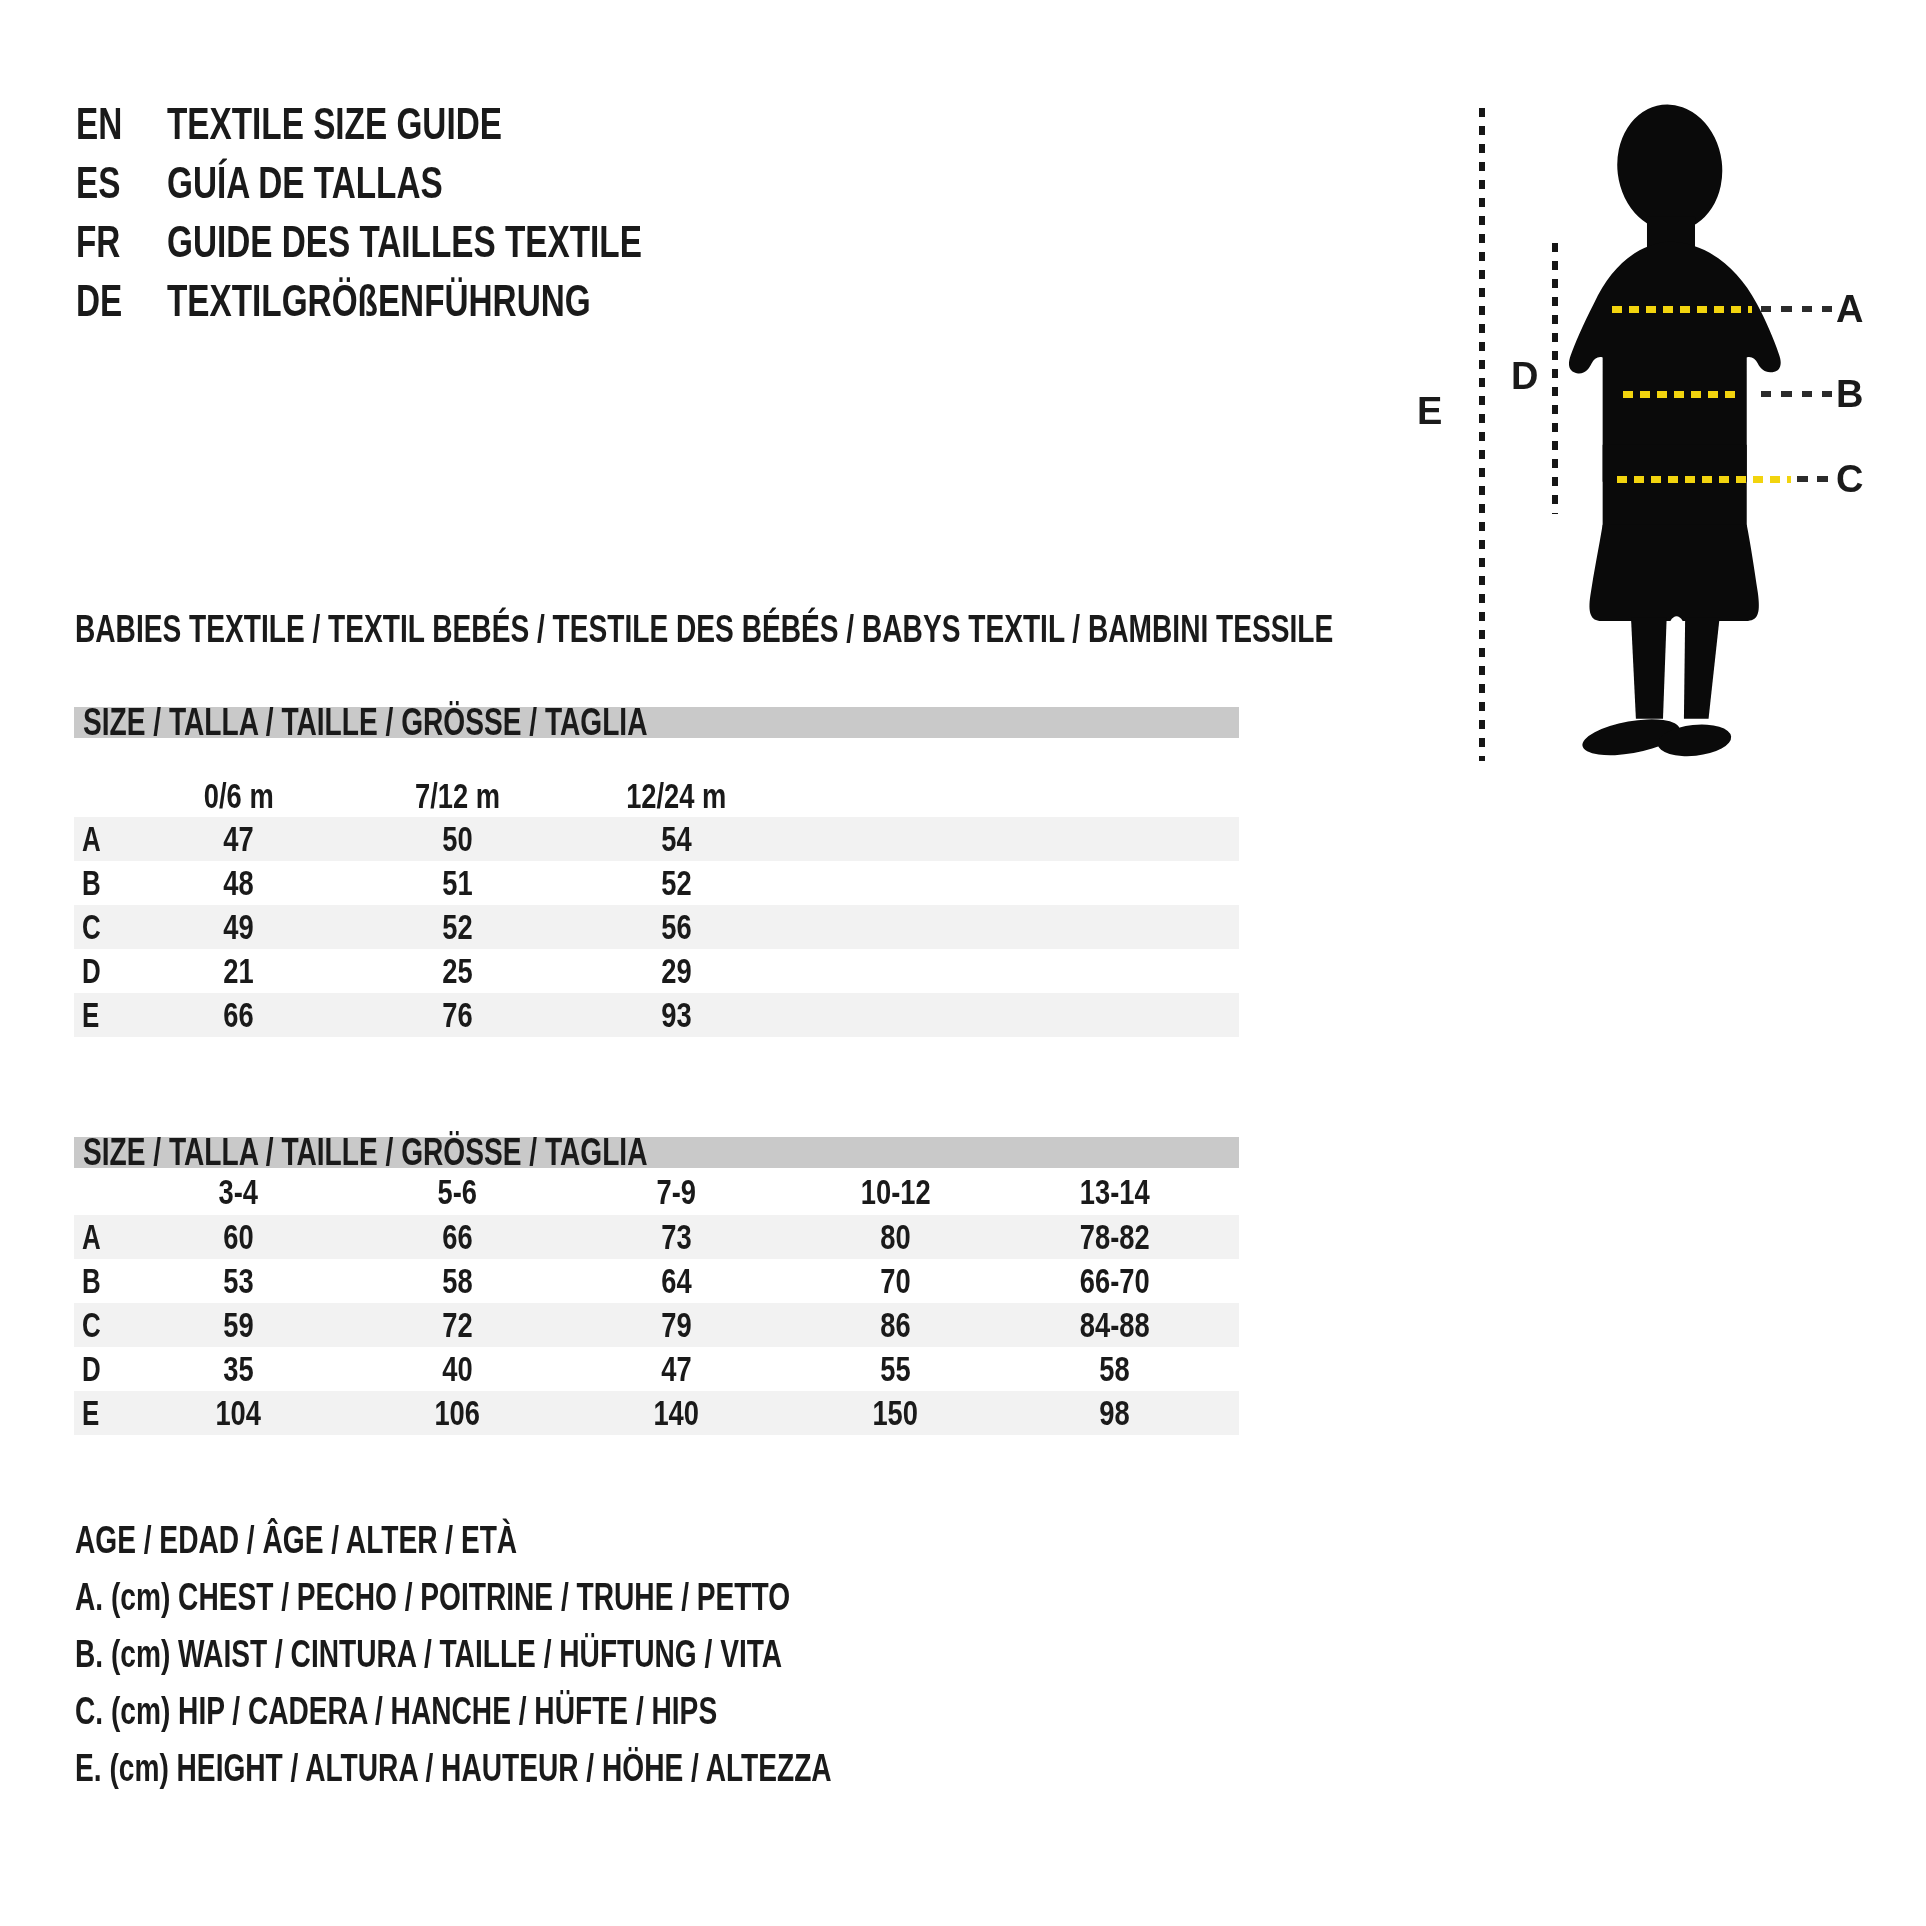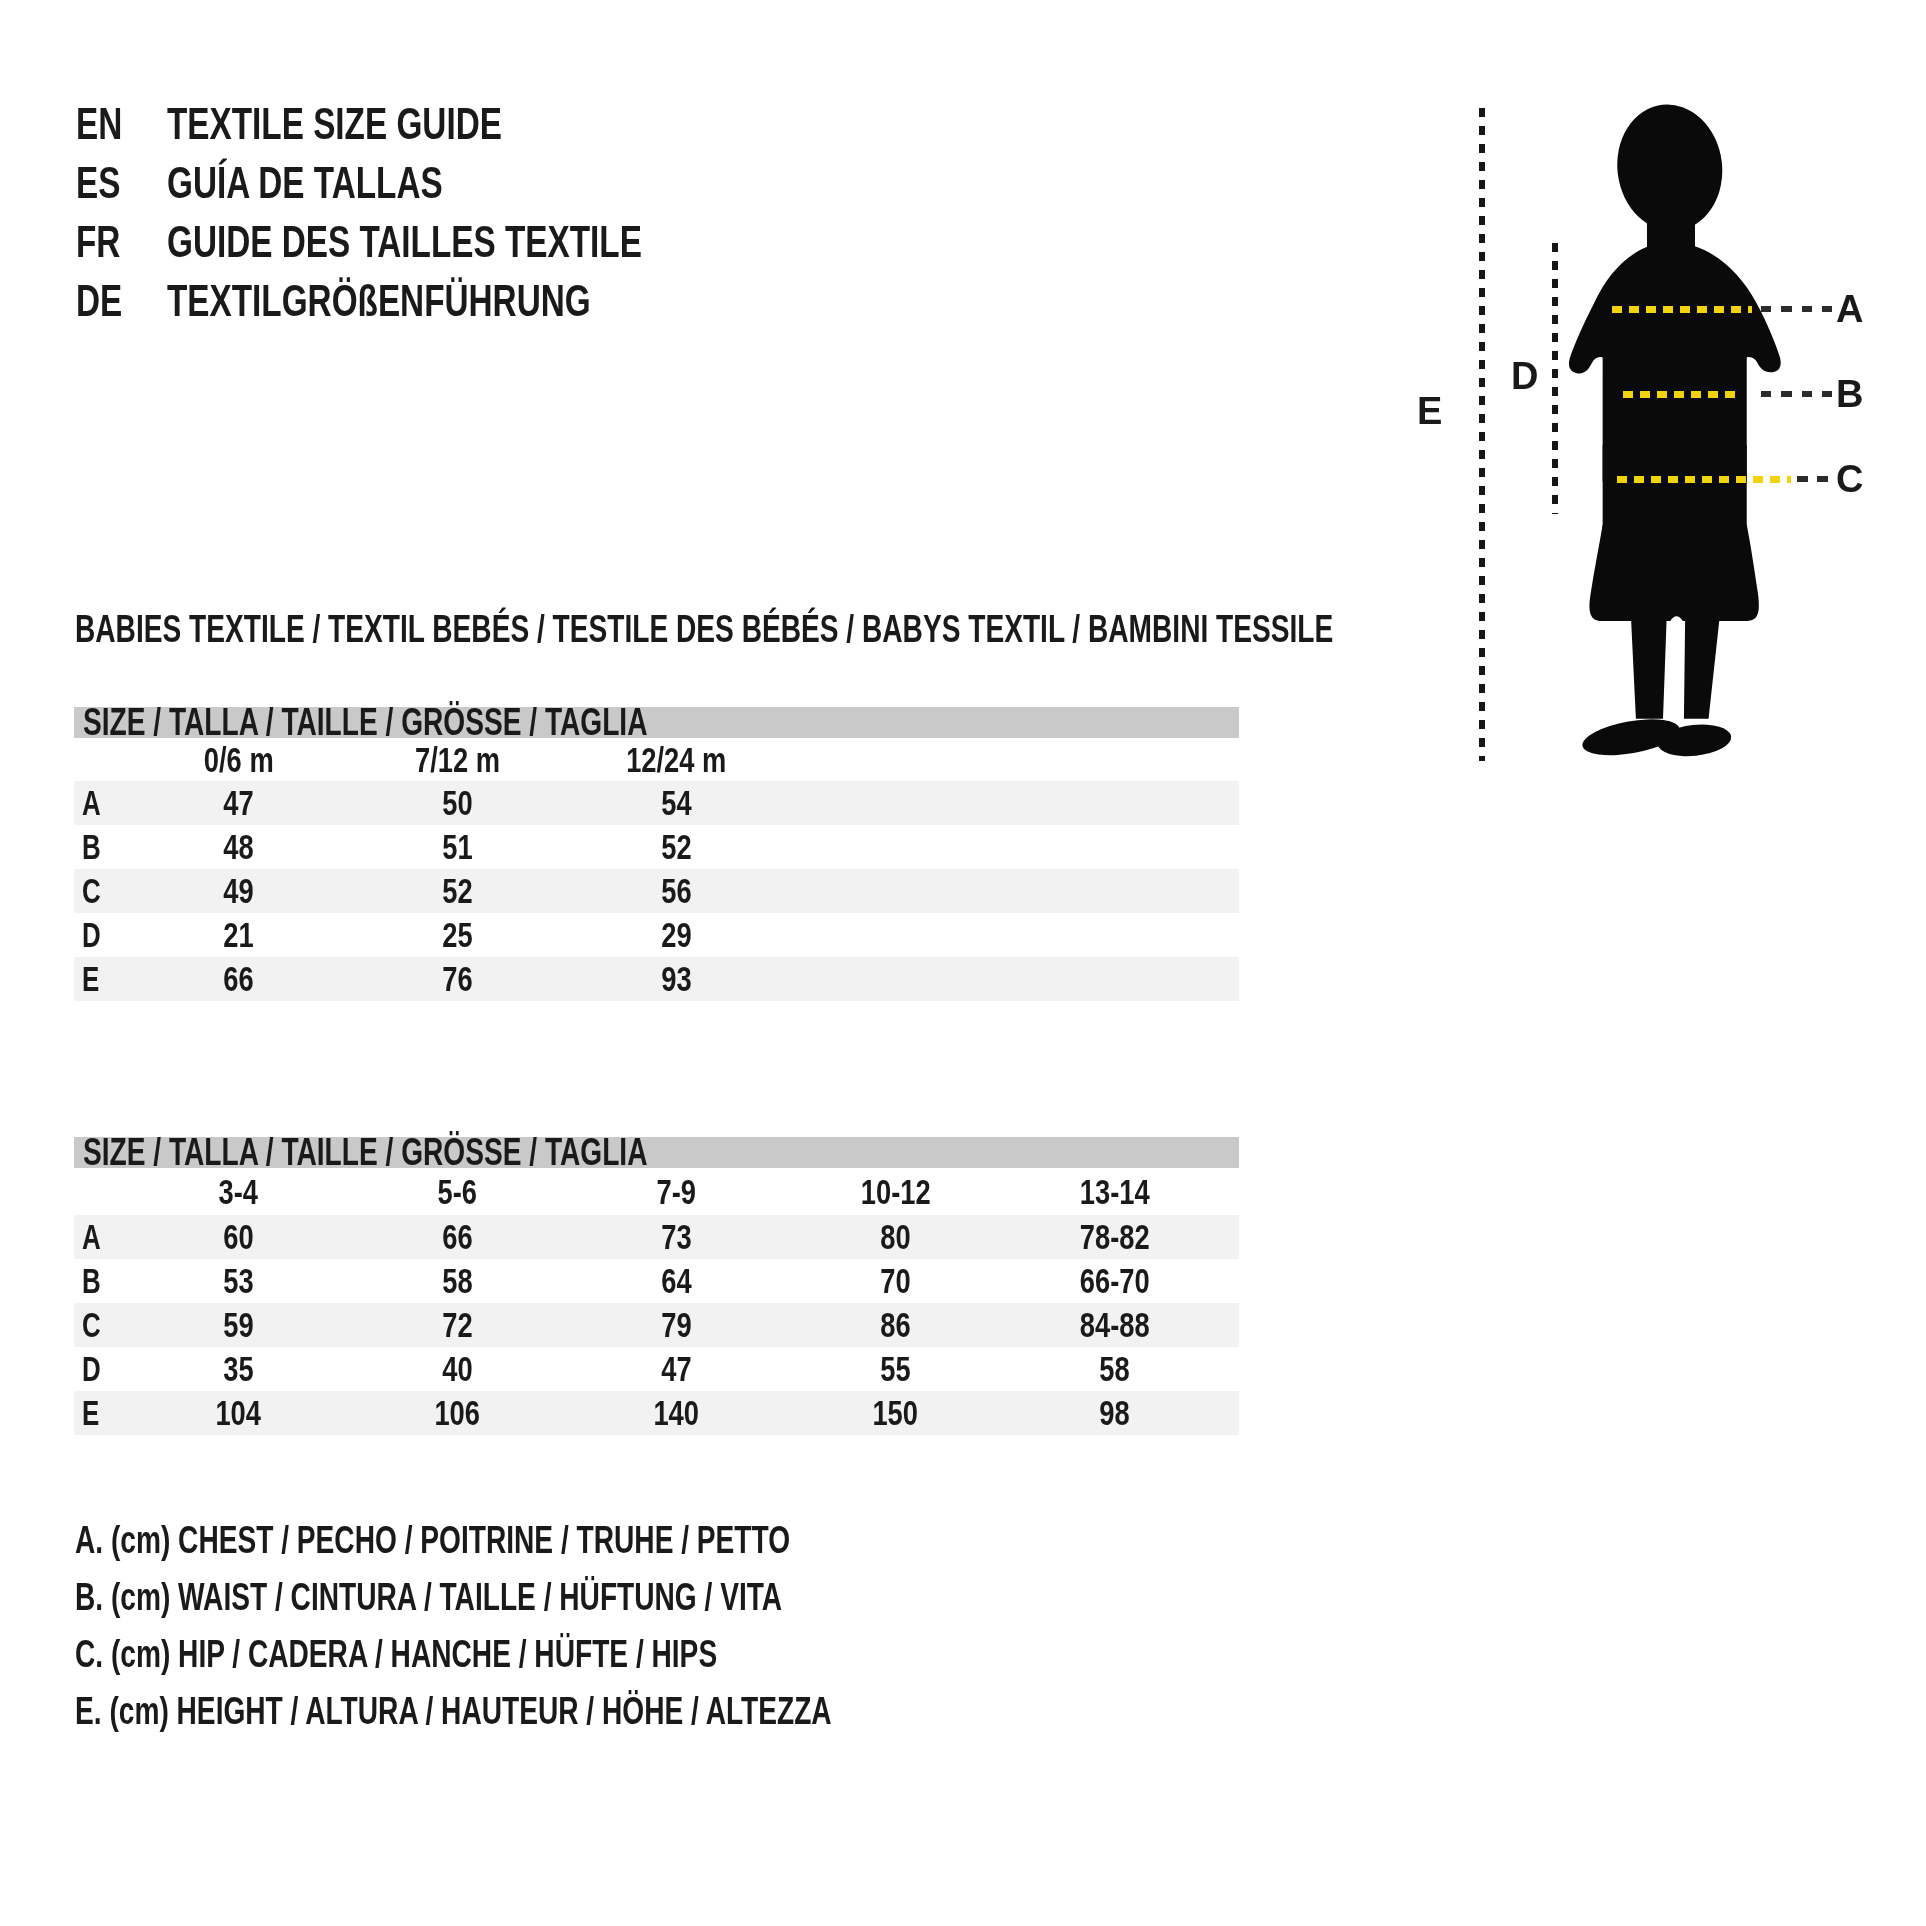--- a/index.html
+++ b/index.html
@@ -19,21 +19,21 @@
 
   
   .sec-title { position:absolute; left:75px; font-size:38px; line-height:38px; }
 
   
   .size-table { position:absolute; left:74px; width:1165px; font-size:35px; }
   .bar { height:31px; background:#c9c9c9; display:flex; align-items:center; padding-left:9.2px; font-size:38px; }
   .trow { display:grid; align-items:center; }
   .babies-grid  { grid-template-columns:55px 219px 219px 219px 1fr; height:44px; }
   .children-grid{ grid-template-columns:55px 219px 219px 219px 219px 219px 1fr; height:44px; }
-  .babies-colhdr { height:43px; }
+  .babies-colhdr { height:43px;margin-top:36px; }
   .children-colhdr { height:47px; }
   .cell { text-align:center; }
   .cell.lbl { text-align:left; padding-left:8px; }
   .stripe { background:#f2f2f2; }
 
   
   .legend { position:absolute; left:75px; top:1512px; font-size:38px; line-height:57px; }
 
   
   .vdots { position:absolute; width:5.5px;
@@ -209,20 +209,21 @@
       <div class="cell"><span class="cxc">104</span></div>
       <div class="cell"><span class="cxc">106</span></div>
       <div class="cell"><span class="cxc">140</span></div>
       <div class="cell"><span class="cxc">150</span></div>
       <div class="cell"><span class="cxc">98</span></div>
       <div></div>
     </div>
   </div>
 
   <div class="legend">
+    <div><span class="cx">AGE / EDAD / ÂGE / ALTER / ETÀ</span></div>
     <div><span class="cx">A. (cm) CHEST / PECHO / POITRINE / TRUHE / PETTO</span></div>
     <div><span class="cx">B. (cm) WAIST / CINTURA / TAILLE / HÜFTUNG / VITA</span></div>
     <div><span class="cx">C. (cm) HIP / CADERA / HANCHE / HÜFTE / HIPS</span></div>
     <div><span class="cx">E. (cm) HEIGHT / ALTURA / HAUTEUR / HÖHE / ALTEZZA</span></div>
   </div>
 
 </div>
 
 
 </body></html>

